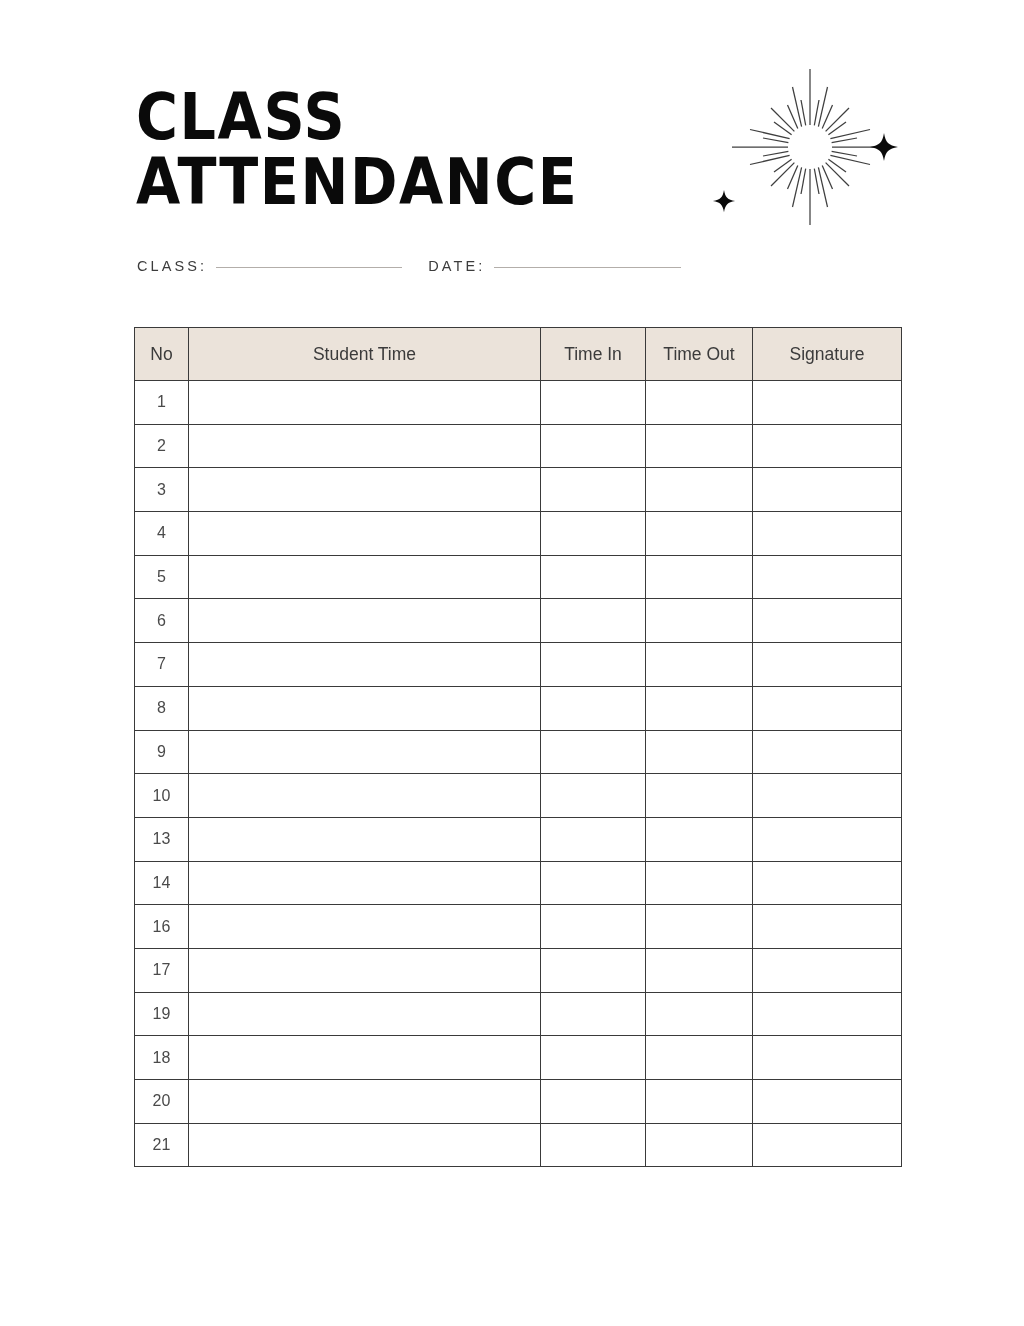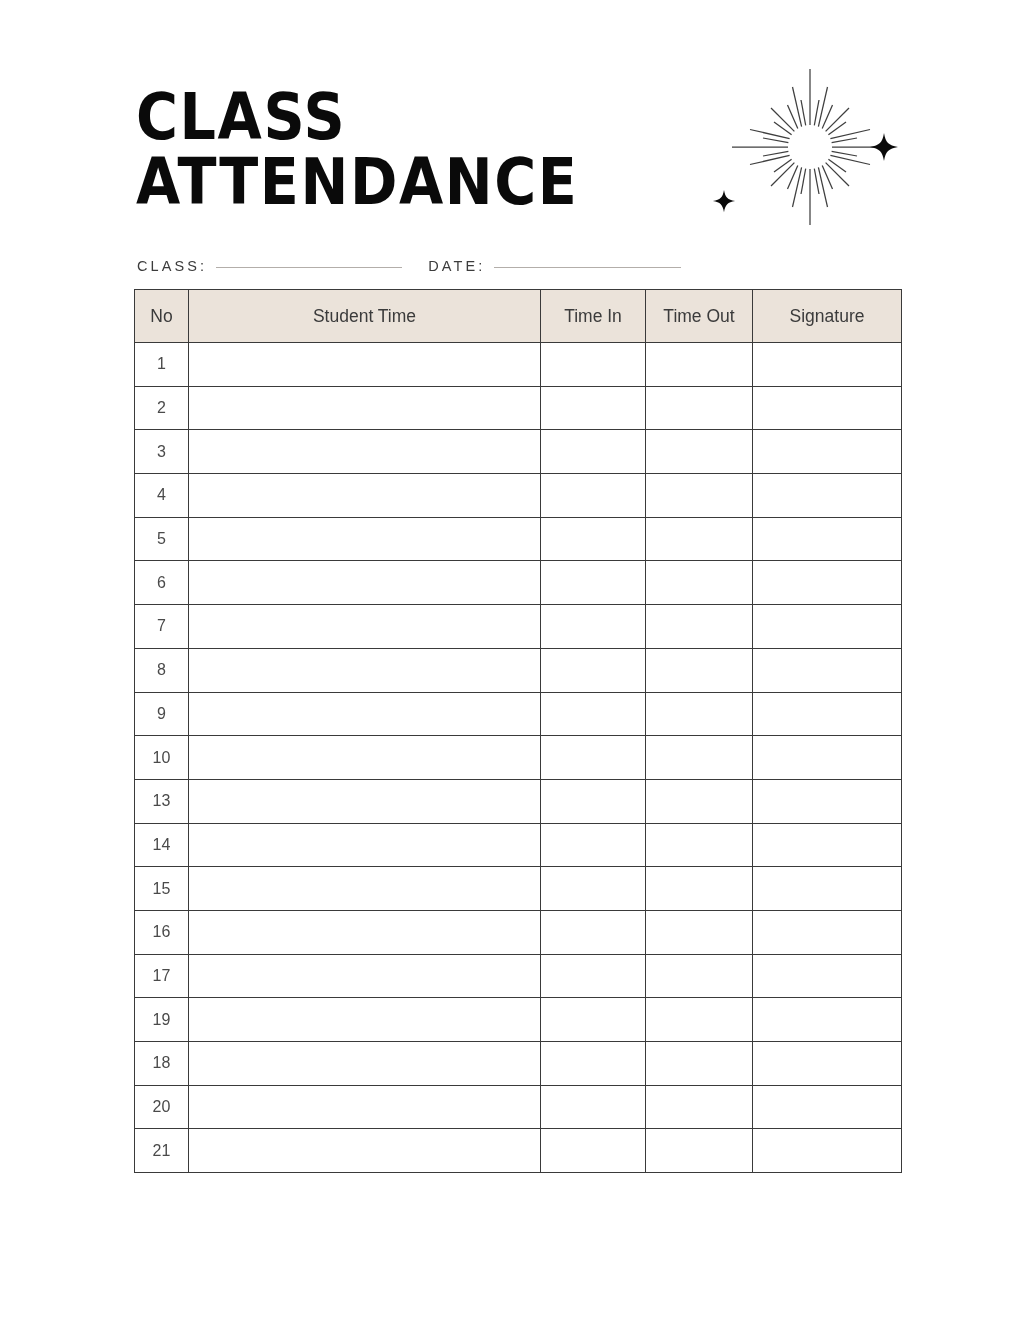--- a/index.html
+++ b/index.html
@@ -89,20 +89,21 @@
   .table-wrap {
     position: absolute;
     left: 134px;
     top: 289px;
     width: 767px;
   }
   table.attendance {
     border-collapse: collapse;
     width: 767px;
     table-layout: fixed;
+    margin-top: 38px;
   }
   table.attendance th,
   table.attendance td {
     border: 1.4px solid #3a3a3a;
     padding: 0;
     margin: 0;
   }
   table.attendance thead th {
     background: #ebe3da;
     height: 52px;
@@ -290,27 +291,20 @@
             <td></td>
           </tr>
           <tr>
             <td class="cell-no">14</td>
             <td></td>
             <td></td>
             <td></td>
             <td></td>
           </tr>
           <tr>
-            <td class="cell-no">15</td>
-            <td></td>
-            <td></td>
-            <td></td>
-            <td></td>
-          </tr>
-          <tr>
             <td class="cell-no">16</td>
             <td></td>
             <td></td>
             <td></td>
             <td></td>
           </tr>
           <tr>
             <td class="cell-no">17</td>
             <td></td>
             <td></td>

